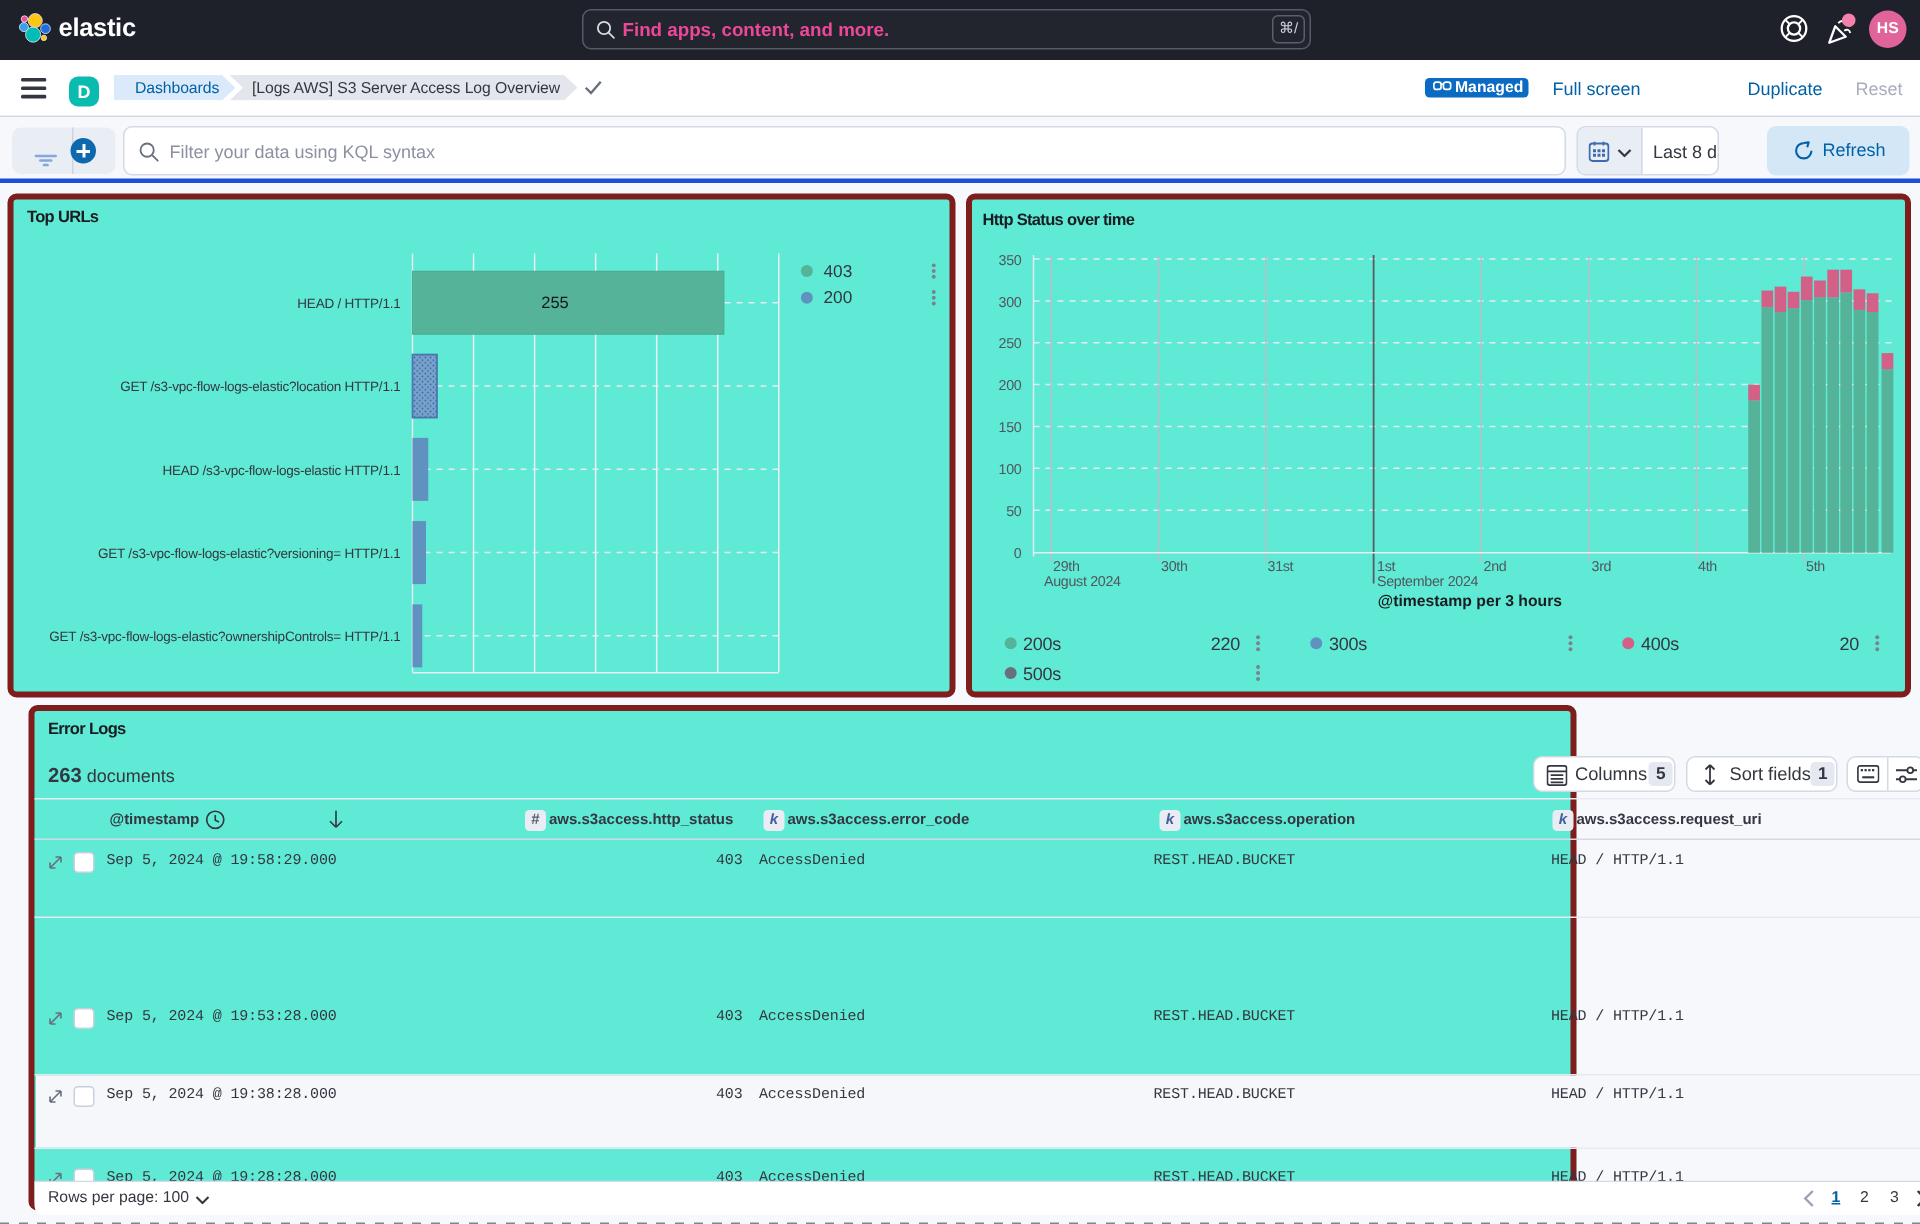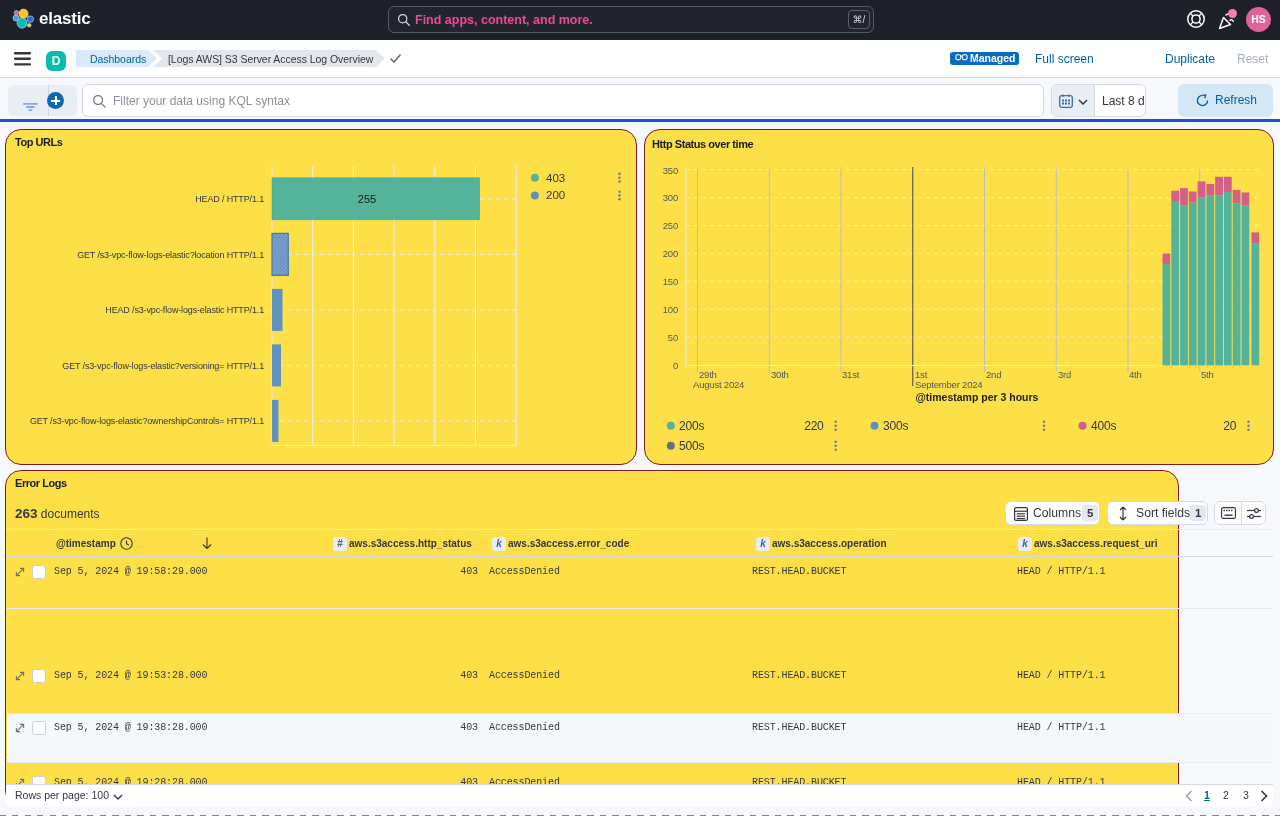--- a/index.html
+++ b/index.html
@@ -33,24 +33,24 @@
 #plusbtn:after { left:7.5px; top:4px; width:2px; height:9px; }
 #kqlbox { position:absolute; left:82px; top:6px; width:962px; height:33px; background:#fff; border:1px solid #d3dae6; border-radius:6px; }
 #kqlbox .ph { position:absolute; left:30px; top:9px; font-size:12px; color:#8b919e; }
 #dategroup { position:absolute; left:1051px; top:6px; width:95px; height:33px; background:#fff; border:1px solid #d3dae6; border-radius:6px; overflow:hidden; }
 #dategroup .cal { position:absolute; left:0; top:0; width:43px; height:33px; background:#e9edf4; border-right:1px solid #d3dae6; }
 #dategroup .txt { position:absolute; left:50px; top:9px; font-size:12px; white-space:nowrap; color:#343741; }
 #refreshbtn { position:absolute; left:1178px; top:6px; width:95px; height:33px; background:#d3e7f7; border-radius:6px; }
 #refreshbtn .txt { position:absolute; left:37px; top:9px; font-size:12px; font-weight:500; color:#0061a6; }
 
 
-.panel { position:absolute; background:#fde047; border:1px solid #7f1d1d; border-radius:16px; }
+.panel { position:absolute; background:#5eead4; border:4px solid #7f1d1d; border-radius:6px; }
 #p1 { left:5px; top:129px; width:632px; height:336px; }
 #p2 { left:644px; top:129px; width:630px; height:336px; }
-#p3 { left:5px; top:470px; width:1174px; height:337px; }
+#p3 { left:19px; top:470px; width:1032px; height:337px; }
 .ptitle { position:absolute; left:9px; top:6px; font-size:11px; letter-spacing:-0.45px; font-weight:700; color:#1a1c21; }
 
 
 #doccount { position:absolute; left:9px; top:35px; font-size:12px; color:#343741; }
 #doccount b { font-weight:700; }
 .tbtn { position:absolute; height:24px; border:1px solid #d3dae6; border-radius:6px; background:#fff; font-size:12.2px; color:#343741; }
 .tbadge { display:inline-block; background:#e4e8f0; border-radius:3px; font-size:11.5px; font-weight:600; padding:0 5px; line-height:16px; color:#343741; }
 #gridhead { position:absolute; left:0; top:57.5px; width:1267px; height:28px; border-top:1px solid #e8ecf2; border-bottom:1px solid #d3dae6; font-size:10px; font-weight:700; color:#343741; }
 .gridrow { position:absolute; left:0; width:1267px; font-family:"Liberation Mono", monospace; font-size:10px; letter-spacing:-0.1px; color:#343741; }
 .rowline { position:absolute; left:0; width:1267px; height:0; border-bottom:1px solid #e6eaf0; }

